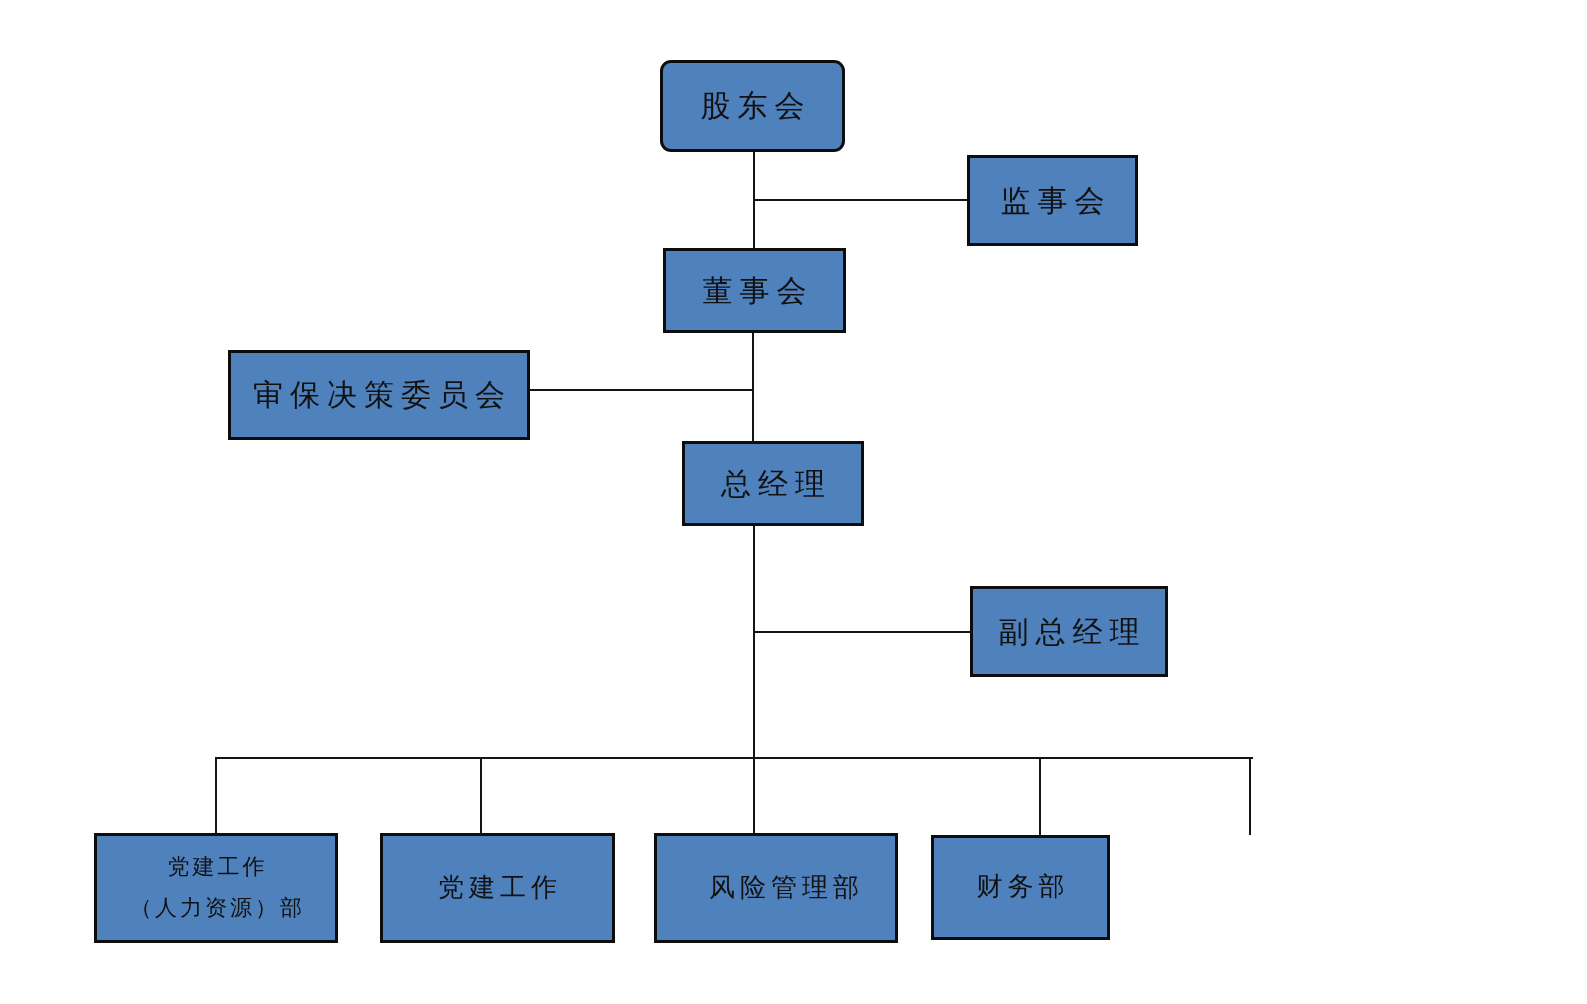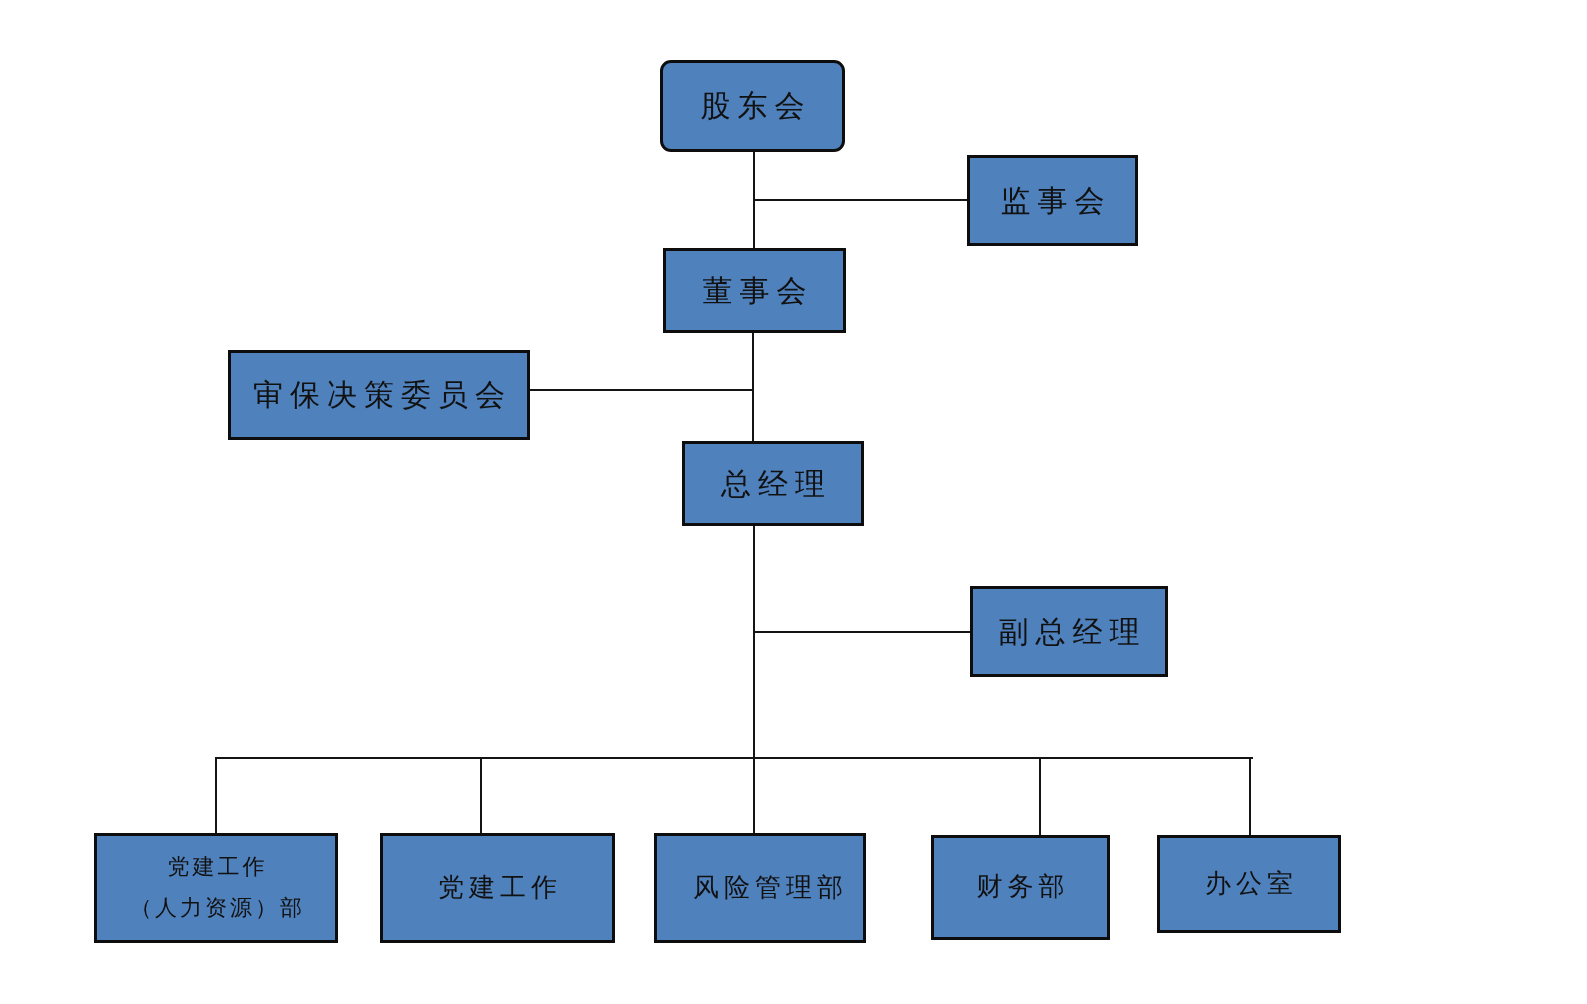--- a/index.html
+++ b/index.html
@@ -53,21 +53,21 @@
 
   
   .node-shareholders { left: 660px; top: 60px;  width: 185px; height: 92px; border-radius: 11px; }
   .node-supervisory  { left: 967px; top: 155px; width: 171px; height: 91px; }
   .node-board        { left: 663px; top: 248px; width: 183px; height: 85px; }
   .node-committee    { left: 228px; top: 350px; width: 302px; height: 90px; }
   .node-gm           { left: 682px; top: 441px; width: 182px; height: 85px; }
   .node-dgm          { left: 970px; top: 586px; width: 198px; height: 91px; }
   .node-party        { left: 94px;  top: 833px; width: 244px; height: 110px; }
   .node-guarantee    { left: 380px; top: 833px; width: 235px; height: 110px; }
-  .node-risk         { left: 654px; top: 833px; width: 212px; height: 110px; padding-left: 16px; }
+  .node-risk         { left: 654px; top: 833px; width: 244px; height: 110px; padding-left: 16px; }
   .node-finance      { left: 931px; top: 835px; width: 179px; height: 105px; }
   .node-office       { left: 1157px; top: 835px; width: 184px; height: 98px; }
 
   
   .l-sh-board   { left: 753px; top: 152px; width: 2px;    height: 96px; }
   .l-supervisory{ left: 754px; top: 199px; width: 213px;  height: 2px; }
   .l-board-gm   { left: 752px; top: 333px; width: 2px;    height: 108px; }
   .l-committee  { left: 530px; top: 389px; width: 223px;  height: 2px; }
   .l-gm-risk    { left: 753px; top: 526px; width: 2px;    height: 307px; }
   .l-dgm        { left: 754px; top: 631px; width: 217px;  height: 2px; }
@@ -128,17 +128,14 @@
   </div>
 
   <div class="node node-risk">
     <span class="node-label small">风险管理部</span>
   </div>
 
   <div class="node node-finance">
     <span class="node-label small">财务部</span>
   </div>
 
-  <div class="node node-office">
-    <span class="node-label small">办公室</span>
-  </div>
 
 </div>
 
 </body></html>

